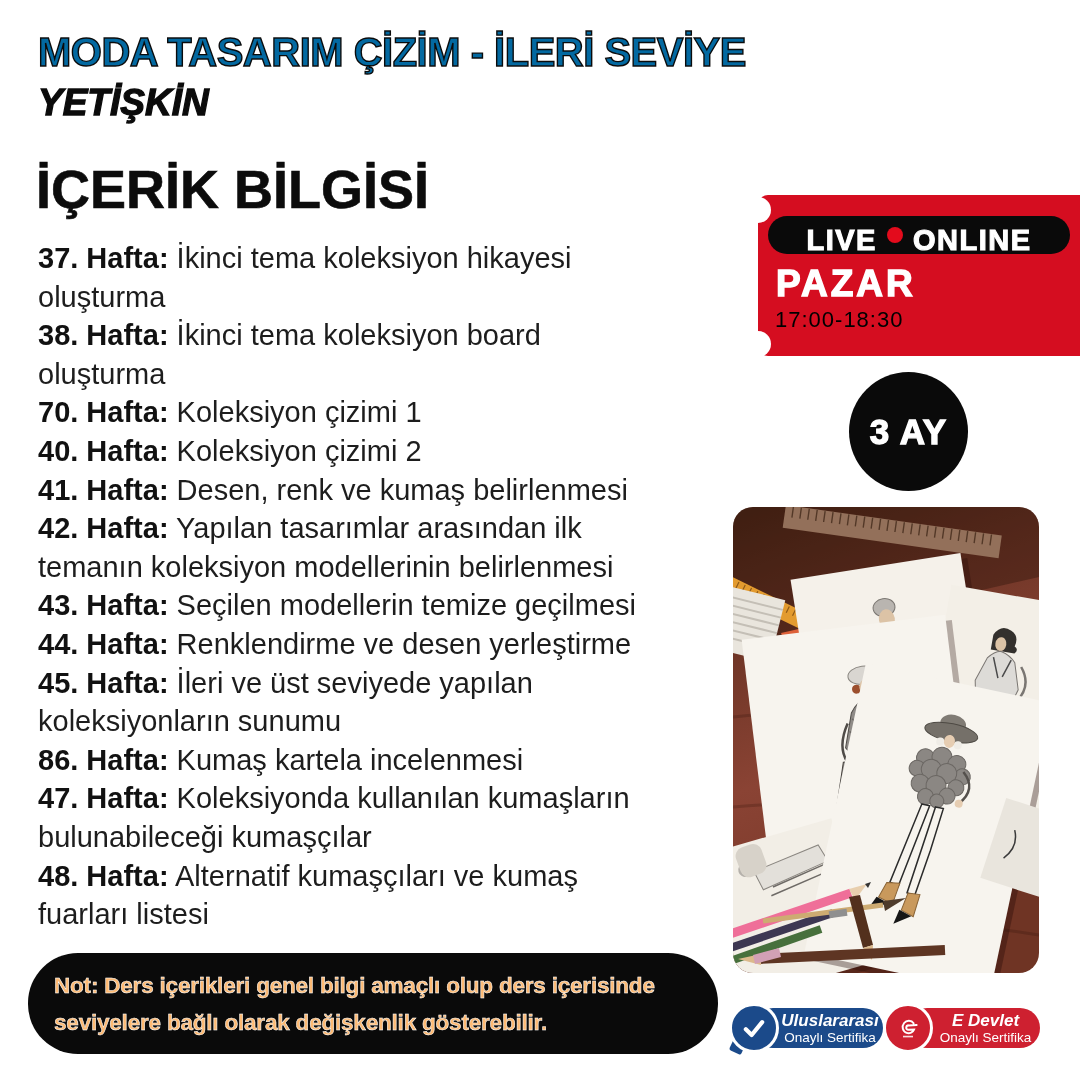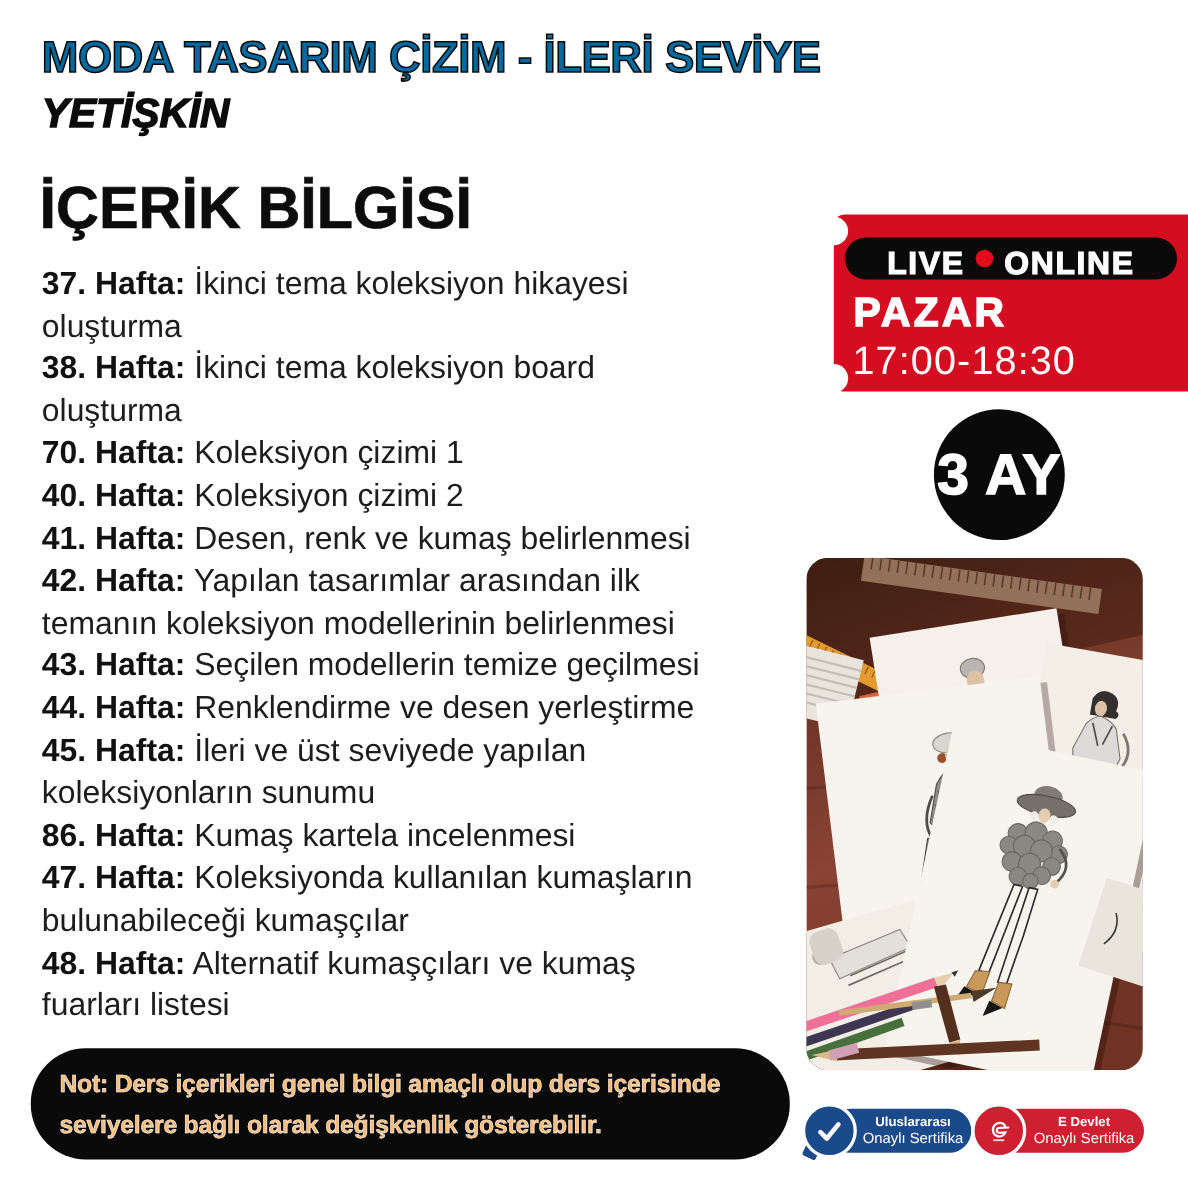--- a/index.html
+++ b/index.html
@@ -49,31 +49,31 @@
     -webkit-text-stroke:1.1px #fff;
   }
   .live-dot {
     width:16px; height:16px; border-radius:50%; background:var(--live-dot-red);
   }
   .schedule-day {
     position:absolute; left:18px; top:68px; color:#fff; font-size:37px;
     font-weight:700; letter-spacing:3px; -webkit-text-stroke:1.4px #fff;
   }
   .schedule-time {
-    position:absolute; left:17px; top:112px; color:#ffffff; font-size:36px;
+    position:absolute; left:17px; top:112px; color:#000000; font-size:22px;
     font-weight:400; letter-spacing:1px;text-align:center;
   }
   
   .duration-badge {
     position:absolute; left:849px; top:372px; width:119px; height:119px;
     border-radius:50%; background:#0a0a0a; display:flex; align-items:center;
     justify-content:center;
   }
   .duration-badge span {
-    color:#fff; font-size:52px; font-weight:700; letter-spacing:1px;
+    color:#fff; font-size:35px; font-weight:700; letter-spacing:1px;
     -webkit-text-stroke:1.3px #fff;
   }
   
   .photo-frame {
     position:absolute; left:733px; top:507px; width:306px; height:466px;
     border-radius:20px; overflow:hidden;
   }
   .photo-frame svg { display:block; }
   
   .note-box {
@@ -102,21 +102,21 @@
   .cert-badge.red  .cert-circle { background:var(--badge-red); }
   .cert-tail {
     position:absolute; left:2px; bottom:0px; width:13px; height:13px;
     background:var(--badge-blue); border-radius:2px; transform:rotate(25deg); z-index:1;
   }
   .cert-text {
     position:absolute; left:52px; top:5px; height:40px; right:4px;
     display:flex; flex-direction:column; align-items:center; justify-content:center;
     color:#fff; line-height:1.12; white-space:nowrap;
   }
-  .cert-title { font-size:12px; font-weight:700; }
+  .cert-title { font-size:17px; font-weight:700;font-style:italic; }
   .cert-sub   { font-size:13.5px; font-weight:400; }
 </style>
 </head>
 <body>
 
 <div id="poster">
 
   <div class="course-title">MODA TASARIM ÇİZİM - İLERİ SEVİYE</div>
   <div class="course-subtitle">YETİŞKİN</div>
 

